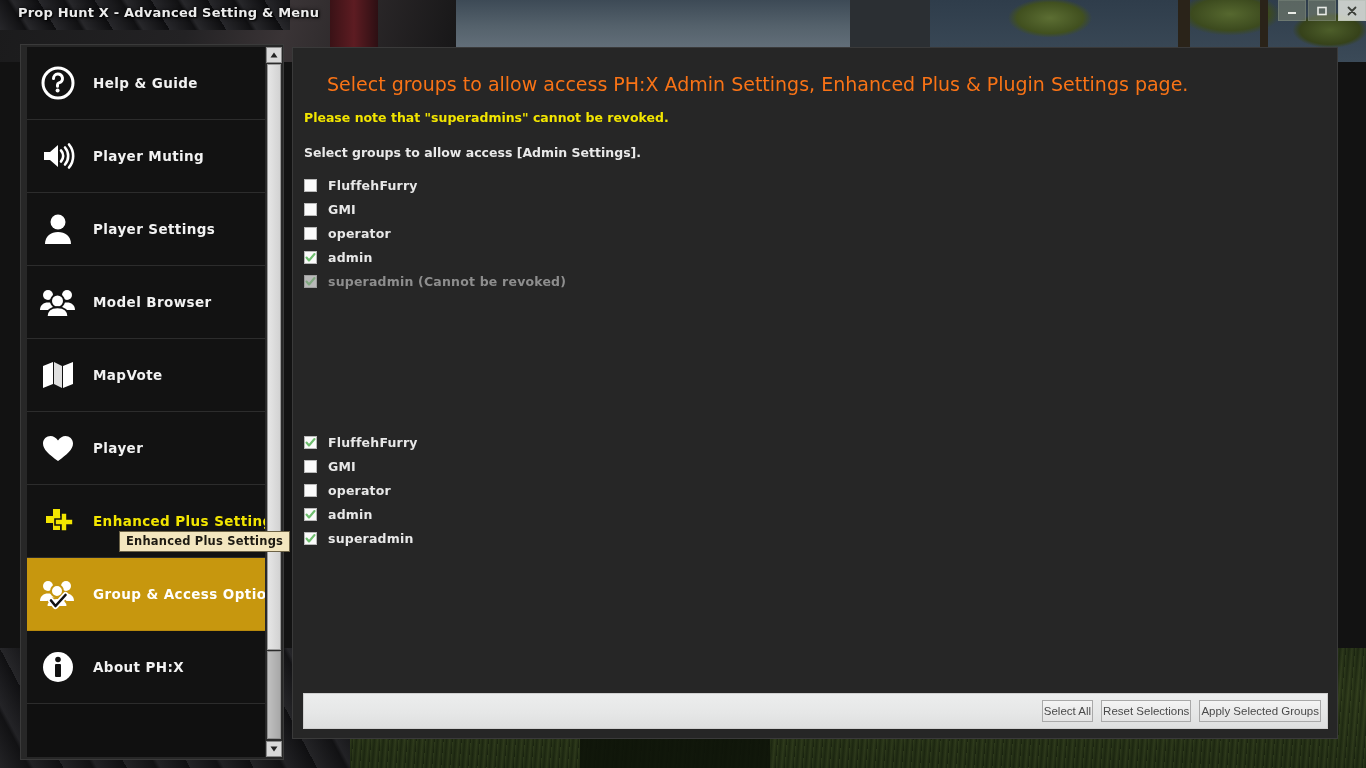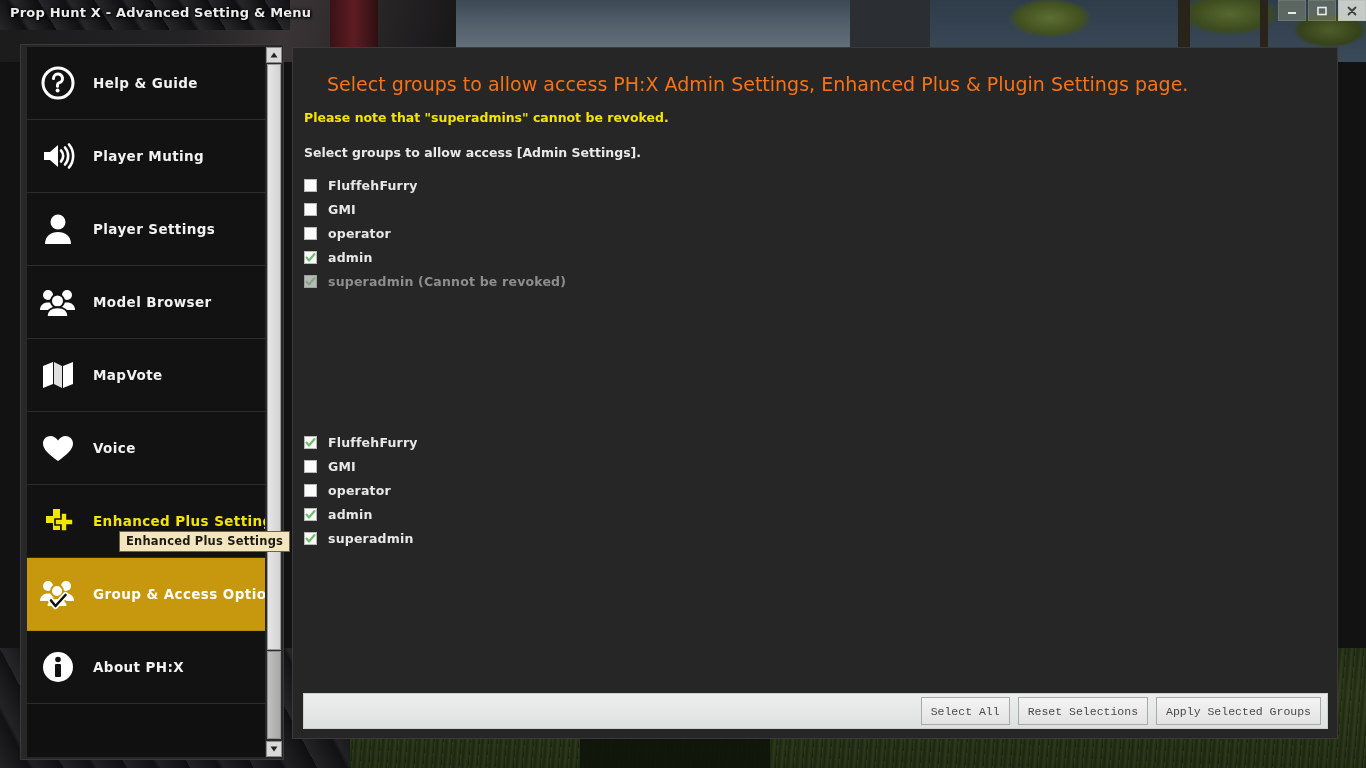--- a/index.html
+++ b/index.html
@@ -38,21 +38,21 @@
   .bg-topleftwall{position:absolute;left:0;top:0;width:290px;height:30px;
     background:
       repeating-linear-gradient(58deg, rgba(44,44,48,.8) 0px, rgba(16,16,18,.9) 22px, rgba(52,52,56,.6) 26px, rgba(13,13,15,.95) 48px),
       #141416;}
 
   
   #app-window{position:absolute;left:0;top:0;width:1366px;height:768px;z-index:5;}
   #title-bar{position:absolute;left:0;top:0;height:24px;width:280px;z-index:7;
     display:flex;align-items:center;}
   #title-text{color:#ececec;font-family:"DejaVu Sans",sans-serif;font-weight:bold;
-    font-size:13px;letter-spacing:.2px;padding-left:10px;
+    font-size:13px;letter-spacing:.2px;padding-left:18px;
     text-shadow:1px 1px 2px #000,0 0 4px #000;white-space:nowrap;}
   #win-controls{position:absolute;right:0;top:0;height:22px;display:flex;z-index:8;}
   .win-btn{width:28px;height:21px;margin-left:2px;display:flex;align-items:center;
     justify-content:center;background:rgba(118,128,112,.62);
     border:1px solid rgba(160,170,155,.25);box-sizing:border-box;}
   .win-btn.close{background:rgba(225,228,222,.85);}
   .win-btn svg{display:block;}
 
   
   #sidebar-outer{position:absolute;left:20px;top:44px;width:264px;height:716px;
@@ -116,24 +116,24 @@
   .cb-box svg{display:block;}
   .cb-label{color:#e8e8e8;font-size:12.5px;font-weight:bold;
     font-family:"DejaVu Sans",sans-serif;letter-spacing:.2px;white-space:nowrap;}
   .cb-row.disabled .cb-label{color:#8e8e8e;}
 
   
   #action-bar{position:absolute;left:10px;bottom:9px;width:1025px;height:36px;
     background:linear-gradient(180deg,#eceded 0%,#e6e7e7 55%,#dedfdf 100%);
     border:1px solid #cfcfcf;box-sizing:border-box;display:flex;
     align-items:center;justify-content:flex-end;padding-right:6px;}
-  .act-btn{height:28px;margin-left:8px;padding:0 9px;display:flex;align-items:center;
+  .act-btn{height:22px;margin-left:8px;padding:0 1px;display:flex;align-items:center;
     background:linear-gradient(180deg,#f4f4f4,#e3e3e3);
     border:1px solid #a9a9a9;box-sizing:border-box;color:#4a4a4a;
-    font-size:11.5px;font-family:Liberation Mono, monospace;white-space:nowrap;}
+    font-size:11.5px;font-family:Liberation Sans, sans-serif;white-space:nowrap;}
 </style>
 </head>
 <body>
 
 <div id="game-bg">
   <div class="bg-left"></div>
   <div class="bg-redcurtain"></div>
   <div class="bg-sky"></div>
   <div class="bg-sky2"></div>
   <div class="bg-trees">
@@ -232,21 +232,21 @@
       </span>
       <span class="nav-label">MapVote</span>
     </div>
 
     <div class="nav-item">
       <span class="nav-icon">
         <svg width="36" height="36" viewBox="0 0 36 36">
             <path d="M18 31C9 24.5 3 19.5 3 13.5 3 9 6.6 6 10.5 6c2.9 0 5.4 1.7 7.5 4.4C20.1 7.7 22.6 6 25.5 6 29.4 6 33 9 33 13.5c0 6-6 11-15 17.5z" fill="#fff"></path>
           </svg>
       </span>
-      <span class="nav-label">Voice</span>
+      <span class="nav-label">Player</span>
     </div>
 
     <div class="nav-item accent">
       <span class="nav-icon">
         <svg width="36" height="36" viewBox="0 0 36 36">
           <path d="M13 6h7v7h7v7h-7v7h-7v-7H6v-7h7z" fill="#f2e500"></path>
           <path d="M21 10h6v6h6v6h-6v6h-6v-6h-6v-6h6z" fill="#f2e500" stroke="#121212" stroke-width="1.6"></path>
         </svg>
       </span>
       <span class="nav-label">Enhanced Plus Settings</span>

